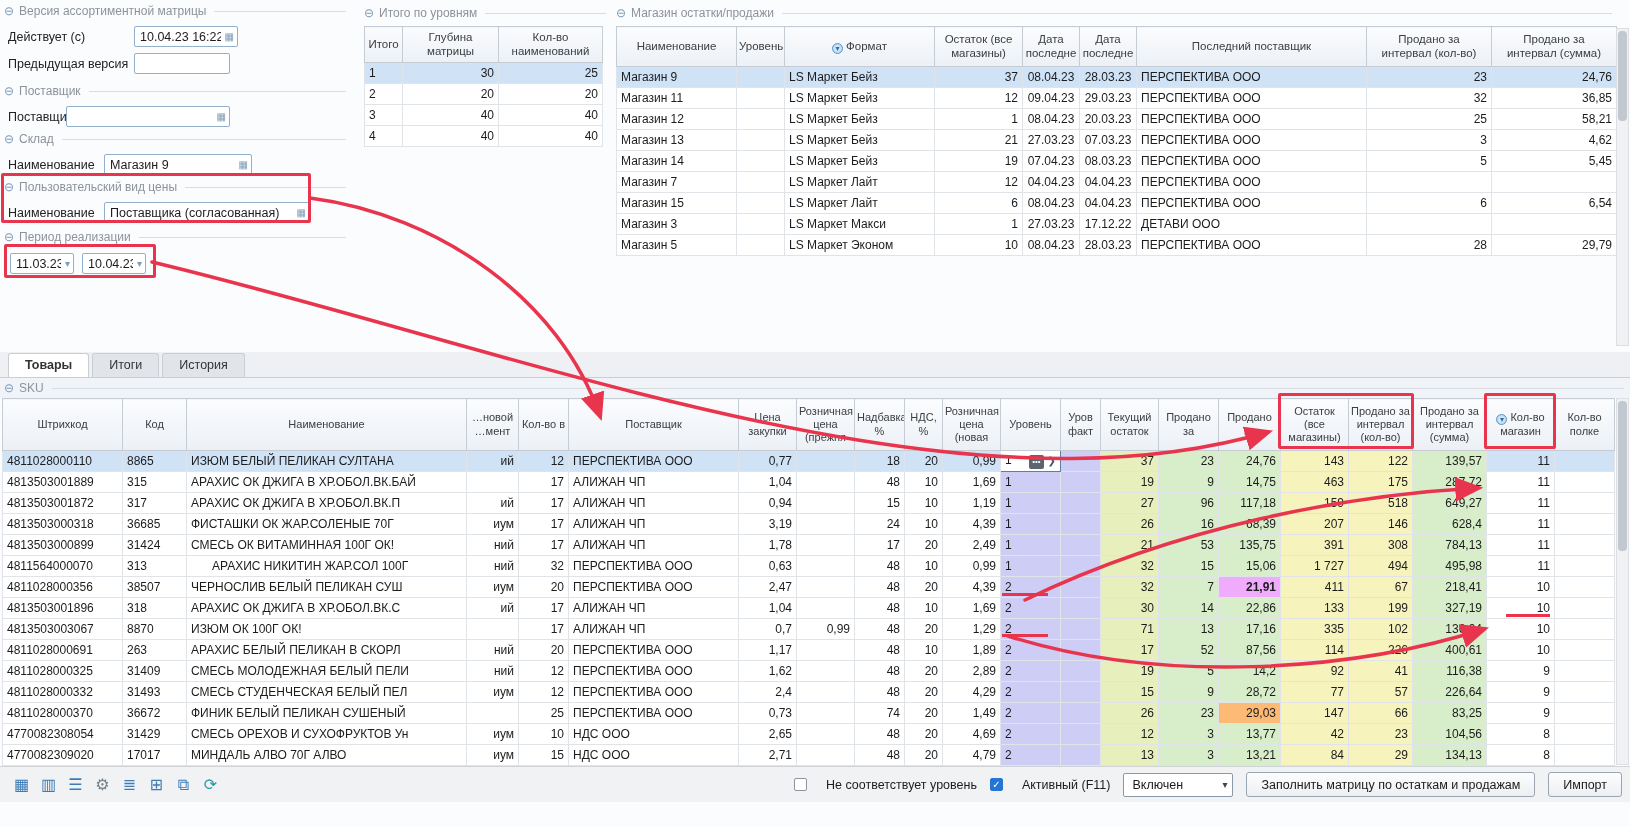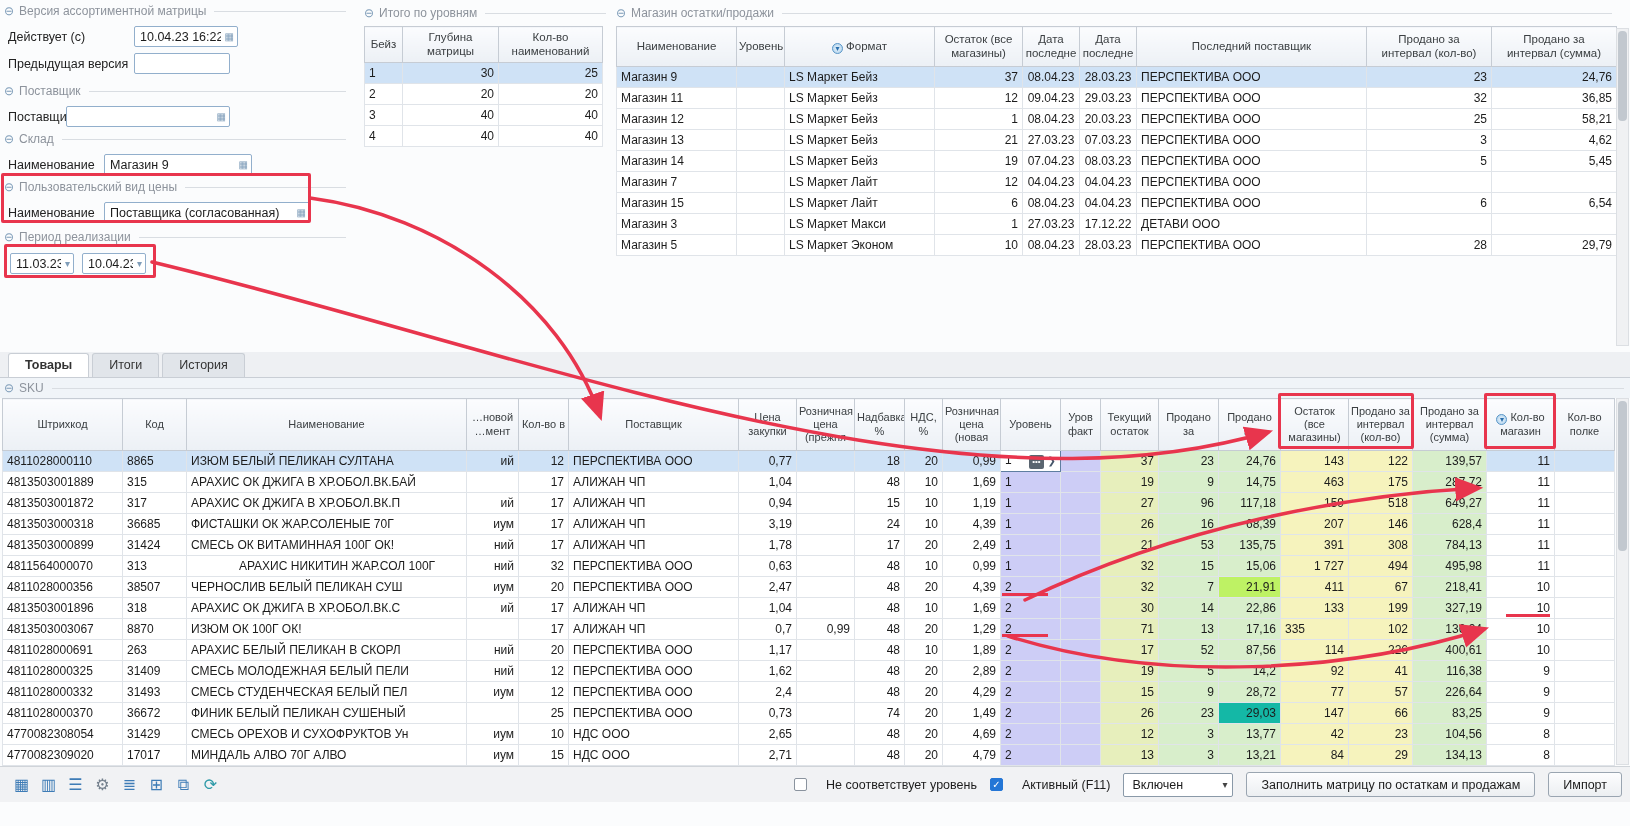--- a/index.html
+++ b/index.html
@@ -164,21 +164,21 @@
 
   <div class="levels-panel" data-name="levels-totals-panel">
     <div class="gtitle" style="margin-top:4px" data-name="levels-panel-title">
       <span class="gico" data-name="collapse-icon">⊖</span>
       <span data-name="group-label">Итого по уровням</span>
     </div>
     <table class="grid" data-name="levels-table" style="width: 238px;">
         <thead>
           <tr>
             <th data-name="level-name-header" style="width: 38px;">
-              <div>Бейз</div>
+              <div>Итого</div>
             </th>
             <th data-name="matrix-depth-header" style="width: 96px;">
               <div>Глубина</div>
               <div>матрицы</div>
             </th>
             <th data-name="item-count-header" style="width: 104px;">
               <div>Кол-во</div>
               <div>наименований</div>
             </th>
           </tr>
@@ -566,21 +566,21 @@
             <td data-name="sold-sum-cell" style="text-align: right; background-color: rgb(216, 238, 203);">135,75</td>
             <td data-name="stock-all-stores-cell" style="text-align: right; background-color: rgb(246, 243, 189);">391</td>
             <td data-name="sold-interval-qty-cell" style="text-align: right; background-color: rgb(246, 243, 189);">308</td>
             <td data-name="sold-interval-sum-cell" style="text-align: right; background-color: rgb(216, 238, 203);">784,13</td>
             <td data-name="store-count-cell" style="text-align: right;">11</td>
             <td data-name="shelf-count-cell" style="text-align: right;"></td>
           </tr>
           <tr data-name="table-row">
             <td data-name="barcode-cell" style="text-align: left;">4811564000070</td>
             <td data-name="code-cell" style="text-align: left;">313</td>
-            <td data-name="item-name-cell" style="text-align: center; padding-left: 25px;">АРАХИС НИКИТИН ЖАР.СОЛ 100Г</td>
+            <td data-name="item-name-cell" style="text-align: left; padding-left: 25px;">АРАХИС НИКИТИН ЖАР.СОЛ 100Г</td>
             <td data-name="price-segment-cell" style="text-align: right;">ний</td>
             <td data-name="qty-in-pack-cell" style="text-align: right;">32</td>
             <td data-name="supplier-cell" style="text-align: left;">ПЕРСПЕКТИВА ООО</td>
             <td data-name="purchase-price-cell" style="text-align: right;">0,63</td>
             <td data-name="retail-price-old-cell" style="text-align: right;"></td>
             <td data-name="markup-percent-cell" style="text-align: right;">48</td>
             <td data-name="vat-percent-cell" style="text-align: right;">10</td>
             <td data-name="retail-price-new-cell" style="text-align: right;">0,99</td>
             <td data-name="level-cell" style="text-align: left; background-color: rgb(205, 205, 246);">1</td>
             <td data-name="level-fact-cell" style="text-align: left; background-color: rgb(205, 205, 246);"></td>
@@ -602,21 +602,21 @@
             <td data-name="supplier-cell" style="text-align: left;">ПЕРСПЕКТИВА ООО</td>
             <td data-name="purchase-price-cell" style="text-align: right;">2,47</td>
             <td data-name="retail-price-old-cell" style="text-align: right;"></td>
             <td data-name="markup-percent-cell" style="text-align: right;">48</td>
             <td data-name="vat-percent-cell" style="text-align: right;">20</td>
             <td data-name="retail-price-new-cell" style="text-align: right;">4,39</td>
             <td data-name="level-cell" style="text-align: left; background-color: rgb(205, 205, 246);">2</td>
             <td data-name="level-fact-cell" style="text-align: left; background-color: rgb(205, 205, 246);"></td>
             <td data-name="current-stock-cell" style="text-align: right; background-color: rgb(231, 239, 188);">32</td>
             <td data-name="sold-qty-cell" style="text-align: right; background-color: rgb(216, 238, 203);">7</td>
-            <td data-name="sold-sum-cell" style="text-align: right; background-color: #bef264;">21,91</td>
+            <td data-name="sold-sum-cell" style="text-align: right; background-color: #f0abfc; font-weight: bold;">21,91</td>
             <td data-name="stock-all-stores-cell" style="text-align: right; background-color: rgb(246, 243, 189);">411</td>
             <td data-name="sold-interval-qty-cell" style="text-align: right; background-color: rgb(246, 243, 189);">67</td>
             <td data-name="sold-interval-sum-cell" style="text-align: right; background-color: rgb(216, 238, 203);">218,41</td>
             <td data-name="store-count-cell" style="text-align: right;">10</td>
             <td data-name="shelf-count-cell" style="text-align: right;"></td>
           </tr>
           <tr data-name="table-row">
             <td data-name="barcode-cell" style="text-align: left;">4813503001896</td>
             <td data-name="code-cell" style="text-align: left;">318</td>
             <td data-name="item-name-cell" style="text-align: left;">АРАХИС ОК ДЖИГА В ХР.ОБОЛ.ВК.С</td>
@@ -649,21 +649,21 @@
             <td data-name="purchase-price-cell" style="text-align: right;">0,7</td>
             <td data-name="retail-price-old-cell" style="text-align: right;">0,99</td>
             <td data-name="markup-percent-cell" style="text-align: right;">48</td>
             <td data-name="vat-percent-cell" style="text-align: right;">20</td>
             <td data-name="retail-price-new-cell" style="text-align: right;">1,29</td>
             <td data-name="level-cell" style="text-align: left; background-color: rgb(205, 205, 246);">2</td>
             <td data-name="level-fact-cell" style="text-align: left; background-color: rgb(205, 205, 246);"></td>
             <td data-name="current-stock-cell" style="text-align: right; background-color: rgb(231, 239, 188);">71</td>
             <td data-name="sold-qty-cell" style="text-align: right; background-color: rgb(216, 238, 203);">13</td>
             <td data-name="sold-sum-cell" style="text-align: right; background-color: rgb(216, 238, 203);">17,16</td>
-            <td data-name="stock-all-stores-cell" style="text-align: left; background-color: rgb(246, 243, 189);">335</td>
+            <td data-name="stock-all-stores-cell" style="text-align: right; background-color: rgb(246, 243, 189);">335</td>
             <td data-name="sold-interval-qty-cell" style="text-align: right; background-color: rgb(246, 243, 189);">102</td>
             <td data-name="sold-interval-sum-cell" style="text-align: right; background-color: rgb(216, 238, 203);">136,94</td>
             <td data-name="store-count-cell" style="text-align: right;">10</td>
             <td data-name="shelf-count-cell" style="text-align: right;"></td>
           </tr>
           <tr data-name="table-row">
             <td data-name="barcode-cell" style="text-align: left;">4811028000691</td>
             <td data-name="code-cell" style="text-align: left;">263</td>
             <td data-name="item-name-cell" style="text-align: left;">АРАХИС БЕЛЫЙ ПЕЛИКАН В СКОРЛ</td>
             <td data-name="price-segment-cell" style="text-align: right;">ний</td>
@@ -740,21 +740,21 @@
             <td data-name="supplier-cell" style="text-align: left;">ПЕРСПЕКТИВА ООО</td>
             <td data-name="purchase-price-cell" style="text-align: right;">0,73</td>
             <td data-name="retail-price-old-cell" style="text-align: right;"></td>
             <td data-name="markup-percent-cell" style="text-align: right;">74</td>
             <td data-name="vat-percent-cell" style="text-align: right;">20</td>
             <td data-name="retail-price-new-cell" style="text-align: right;">1,49</td>
             <td data-name="level-cell" style="text-align: left; background-color: rgb(205, 205, 246);">2</td>
             <td data-name="level-fact-cell" style="text-align: left; background-color: rgb(205, 205, 246);"></td>
             <td data-name="current-stock-cell" style="text-align: right; background-color: rgb(231, 239, 188);">26</td>
             <td data-name="sold-qty-cell" style="text-align: right; background-color: rgb(216, 238, 203);">23</td>
-            <td data-name="sold-sum-cell" style="text-align: right; background-color: #14b8a6;">29,03</td>
+            <td data-name="sold-sum-cell" style="text-align: right; background-color: #fdba74;">29,03</td>
             <td data-name="stock-all-stores-cell" style="text-align: right; background-color: rgb(246, 243, 189);">147</td>
             <td data-name="sold-interval-qty-cell" style="text-align: right; background-color: rgb(246, 243, 189);">66</td>
             <td data-name="sold-interval-sum-cell" style="text-align: right; background-color: rgb(216, 238, 203);">83,25</td>
             <td data-name="store-count-cell" style="text-align: right;">9</td>
             <td data-name="shelf-count-cell" style="text-align: right;"></td>
           </tr>
           <tr data-name="table-row">
             <td data-name="barcode-cell" style="text-align: left;">4770082308054</td>
             <td data-name="code-cell" style="text-align: left;">31429</td>
             <td data-name="item-name-cell" style="text-align: left;">СМЕСЬ ОРЕХОВ И СУХОФРУКТОВ Ун</td>

